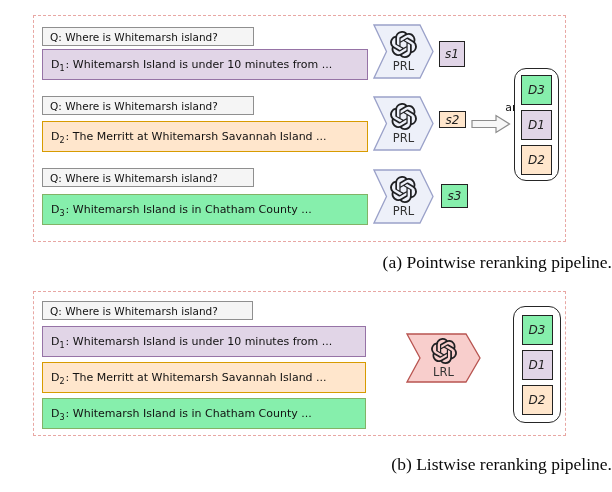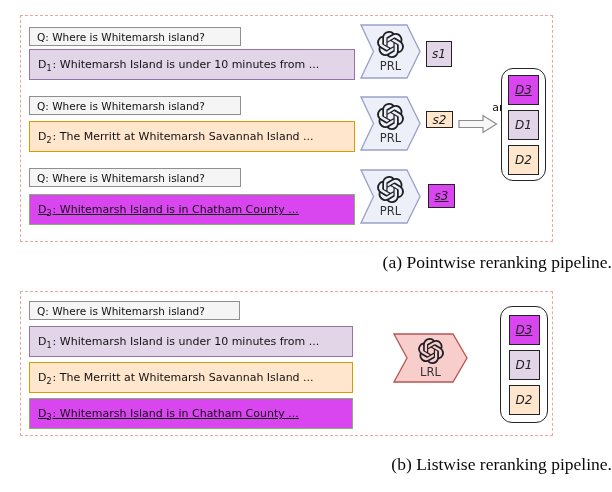--- a/index.html
+++ b/index.html
@@ -1,39 +1,39 @@
 <!DOCTYPE html>
 <html><head>
 <meta charset="utf-8">
 <style>
   html,body{margin:0;padding:0;background:#ffffff;}
   #canvas{
     position:relative;width:612px;height:492px;background:#ffffff;overflow:hidden;
     font-family:"DejaVu Sans","Liberation Sans",sans-serif;color:#1a1a1a;
   }
   .frame{
-    position:absolute;left:20px;border:1.6px dashed #e8a7a3;background:#ffffff;
+    position:absolute;left:33px;border:1.6px dashed #e8a7a3;background:#ffffff;
     box-sizing:border-box;
   }
   #frame-a{top:15px;width:533px;height:227px;}
   #frame-b{top:291px;width:533px;height:145px;}
   .abs{position:absolute;box-sizing:border-box;}
   .qbox{
     background:#f5f5f5;border:1px solid #8f8f8f;
     font-size:10.5px;display:flex;align-items:center;padding-left:7px;
     white-space:nowrap;overflow:hidden;color:#111;
   }
   .dbox{
     border:1.6px solid;font-size:11px;display:flex;align-items:center;
     padding-left:8px;white-space:nowrap;overflow:hidden;color:#111;
   }
   .dbox sub{font-size:8px;line-height:0;margin-right:1px;}
   .c-purple{background:#e1d5e7;border-color:#9673a6;}
   .c-orange{background:#ffe6cc;border-color:#d79b00;}
-  .c-green {background:#d946ef;border-color:#82b366;text-decoration:underline;}
+  .c-green {background:#86efac;border-color:#82b366;}
   .sbox{
     border:1.6px solid;font-size:12px;font-style:italic;
     display:flex;align-items:center;justify-content:center;color:#222;
   }
   .step{position:absolute;}
   .step svg.shape{position:absolute;left:0;top:0;}
   .step .inner{
     position:absolute;left:0;top:0;width:100%;height:100%;
     display:flex;flex-direction:column;align-items:center;justify-content:center;
   }

